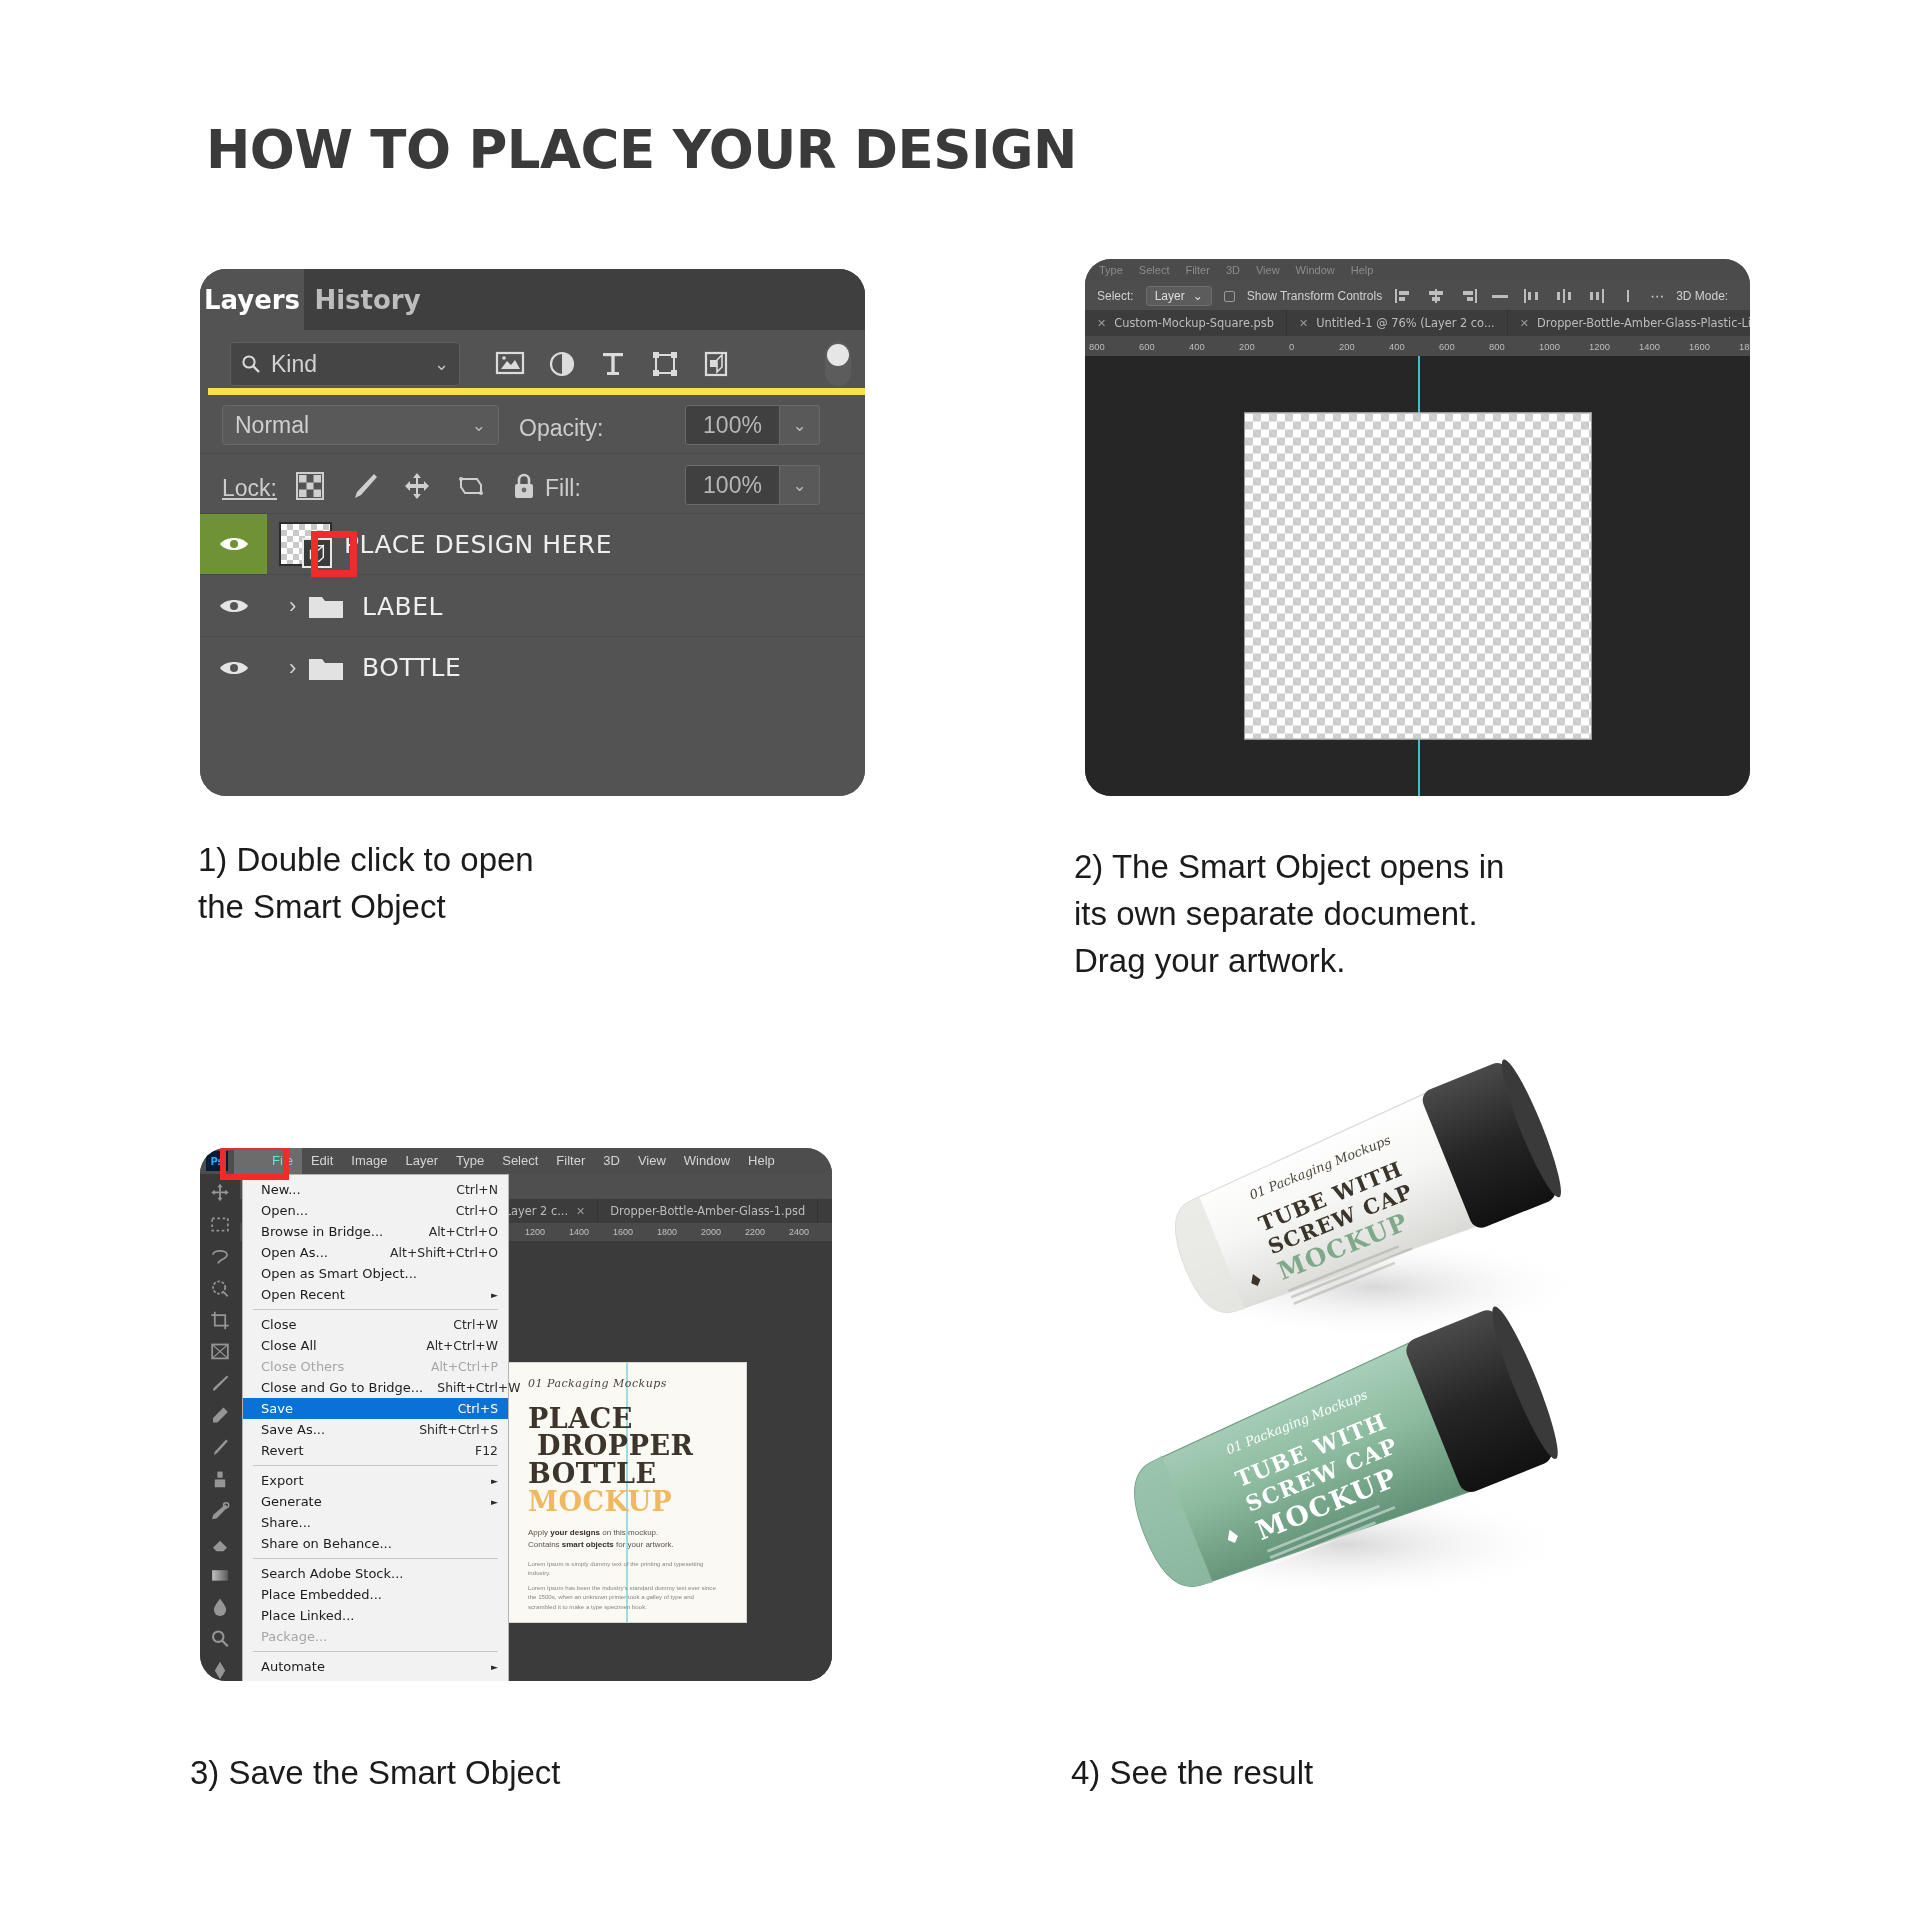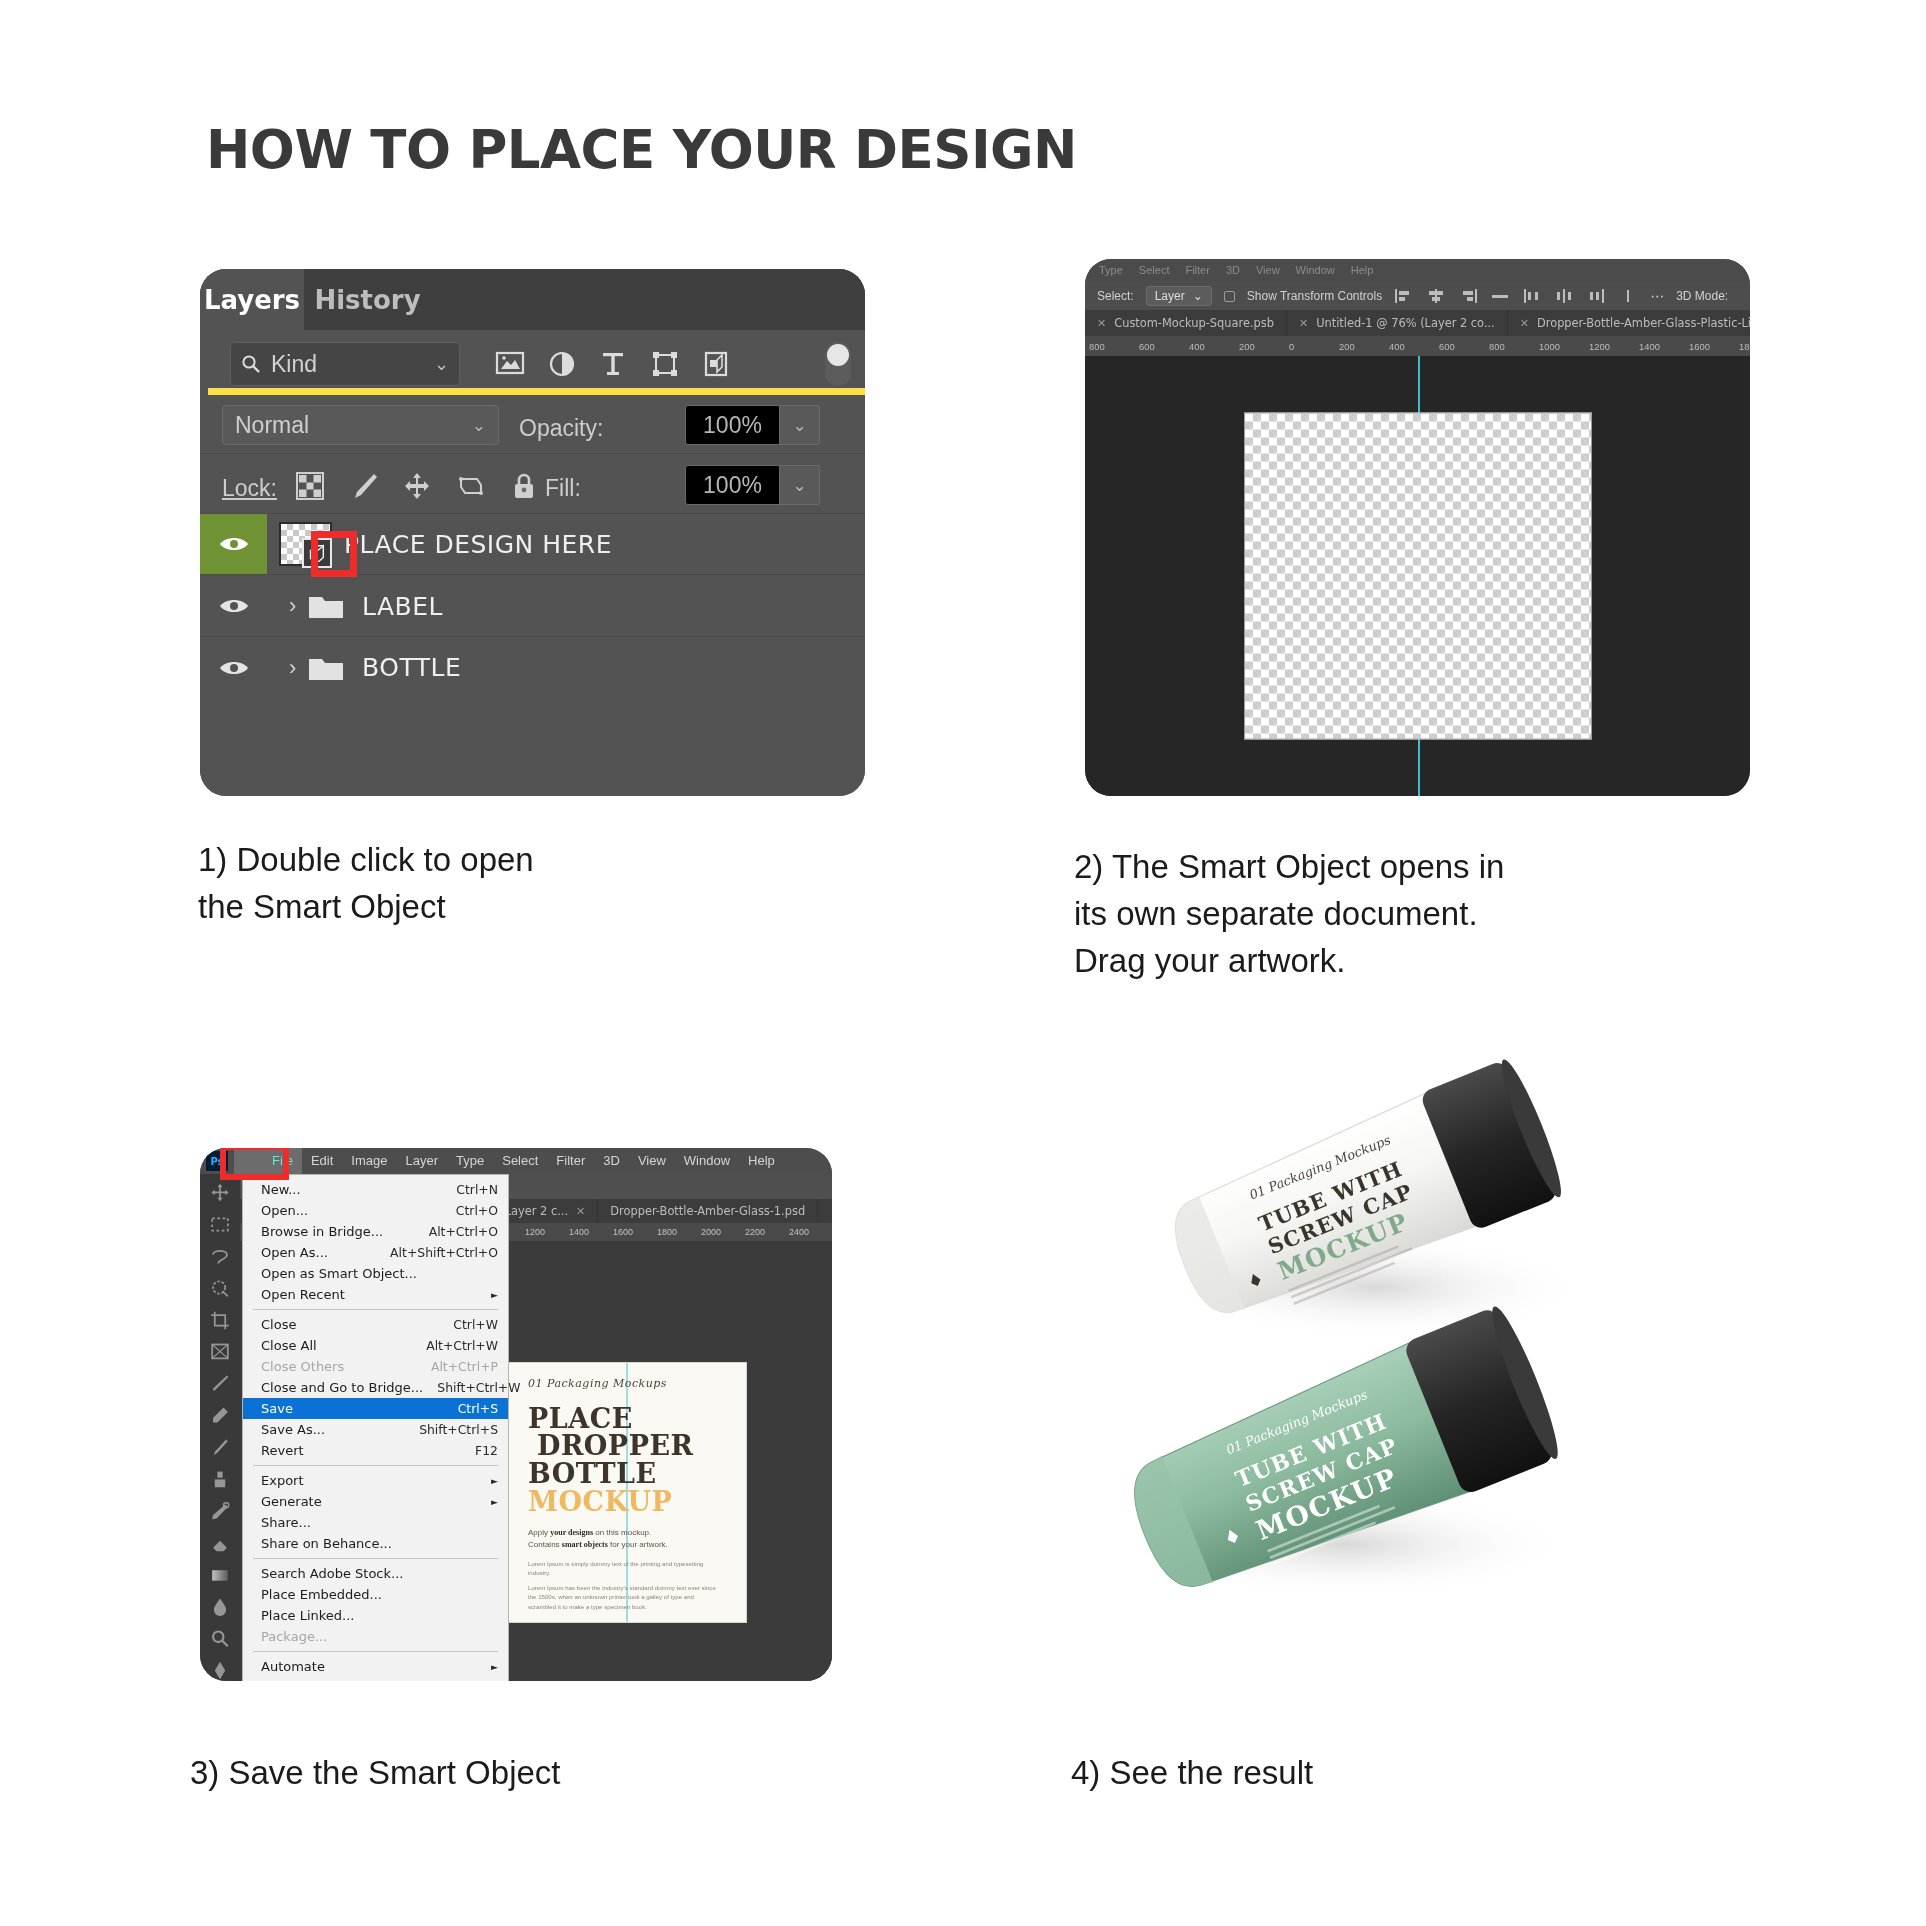--- a/index.html
+++ b/index.html
@@ -65,21 +65,21 @@
   .lp-select {
     position:absolute; left:22px; top:10px; width:277px; height:40px;
     background:#595959; border:1px solid #6a6a6a; border-radius:4px;
     display:flex; align-items:center; padding:0 12px;
     color:#cfcfcf; font-size:23px;
   }
   .lp-select .chev { margin-left:auto; color:#b9b9b9; font-size:17px; }
   .lbl-op { position:absolute; left:319px; top:20px; color:#cdcdcd; font-size:23px; }
   .num-box {
     position:absolute; top:10px; height:40px; width:95px;
-    background:#000000; border:1px solid #6a6a6a; border-radius:3px 0 0 3px;
+    background:#404040; border:1px solid #6a6a6a; border-radius:3px 0 0 3px;
     display:flex; align-items:center; justify-content:center;
     color:#b6b6b6; font-size:23px;
   }
   .num-chev {
     position:absolute; top:10px; height:40px; width:40px;
     background:#595959; border:1px solid #6a6a6a; border-left:none; border-radius:0 3px 3px 0;
     display:flex; align-items:center; justify-content:center; color:#b9b9b9; font-size:17px;
   }
 
   .lp-lockrow { position:absolute; left:0; top:125px; width:100%; height:59px; border-bottom:1px solid #4a4a4a; }
@@ -240,21 +240,21 @@
     position:absolute; left:22px; font-family:"DejaVu Serif", serif; font-weight:700;
     color:#3d352b; letter-spacing:0.5px; line-height:1;
   }
   .art-h.l1 { top:42px; font-size:27px; }
   .art-h.l2 { top:69px; font-size:27px;margin-left:9px; }
   .art-h.l3 { top:97px; font-size:27px; }
   .art-h.l4 { top:125px; font-size:27px; color:#f0b961; }
   .art-sub {
     position:absolute; left:22px; top:164px; width:198px; font-size:8px; color:#5c5347; line-height:1.5;
   }
-  .art-sub b { color:#322c23;font-family:Liberation Serif, serif; }
+  .art-sub b { color:#322c23; }
   .art-body {
     position:absolute; left:22px; width:194px; font-size:6.1px; color:#8b8578; line-height:1.55;
   }
   .art-body.b1 { top:196px; }
   .art-body.b2 { top:220px; }
 
   
   #step4 { position:absolute; left:1049px; top:990px; width:772px; height:713px; }
 
   

